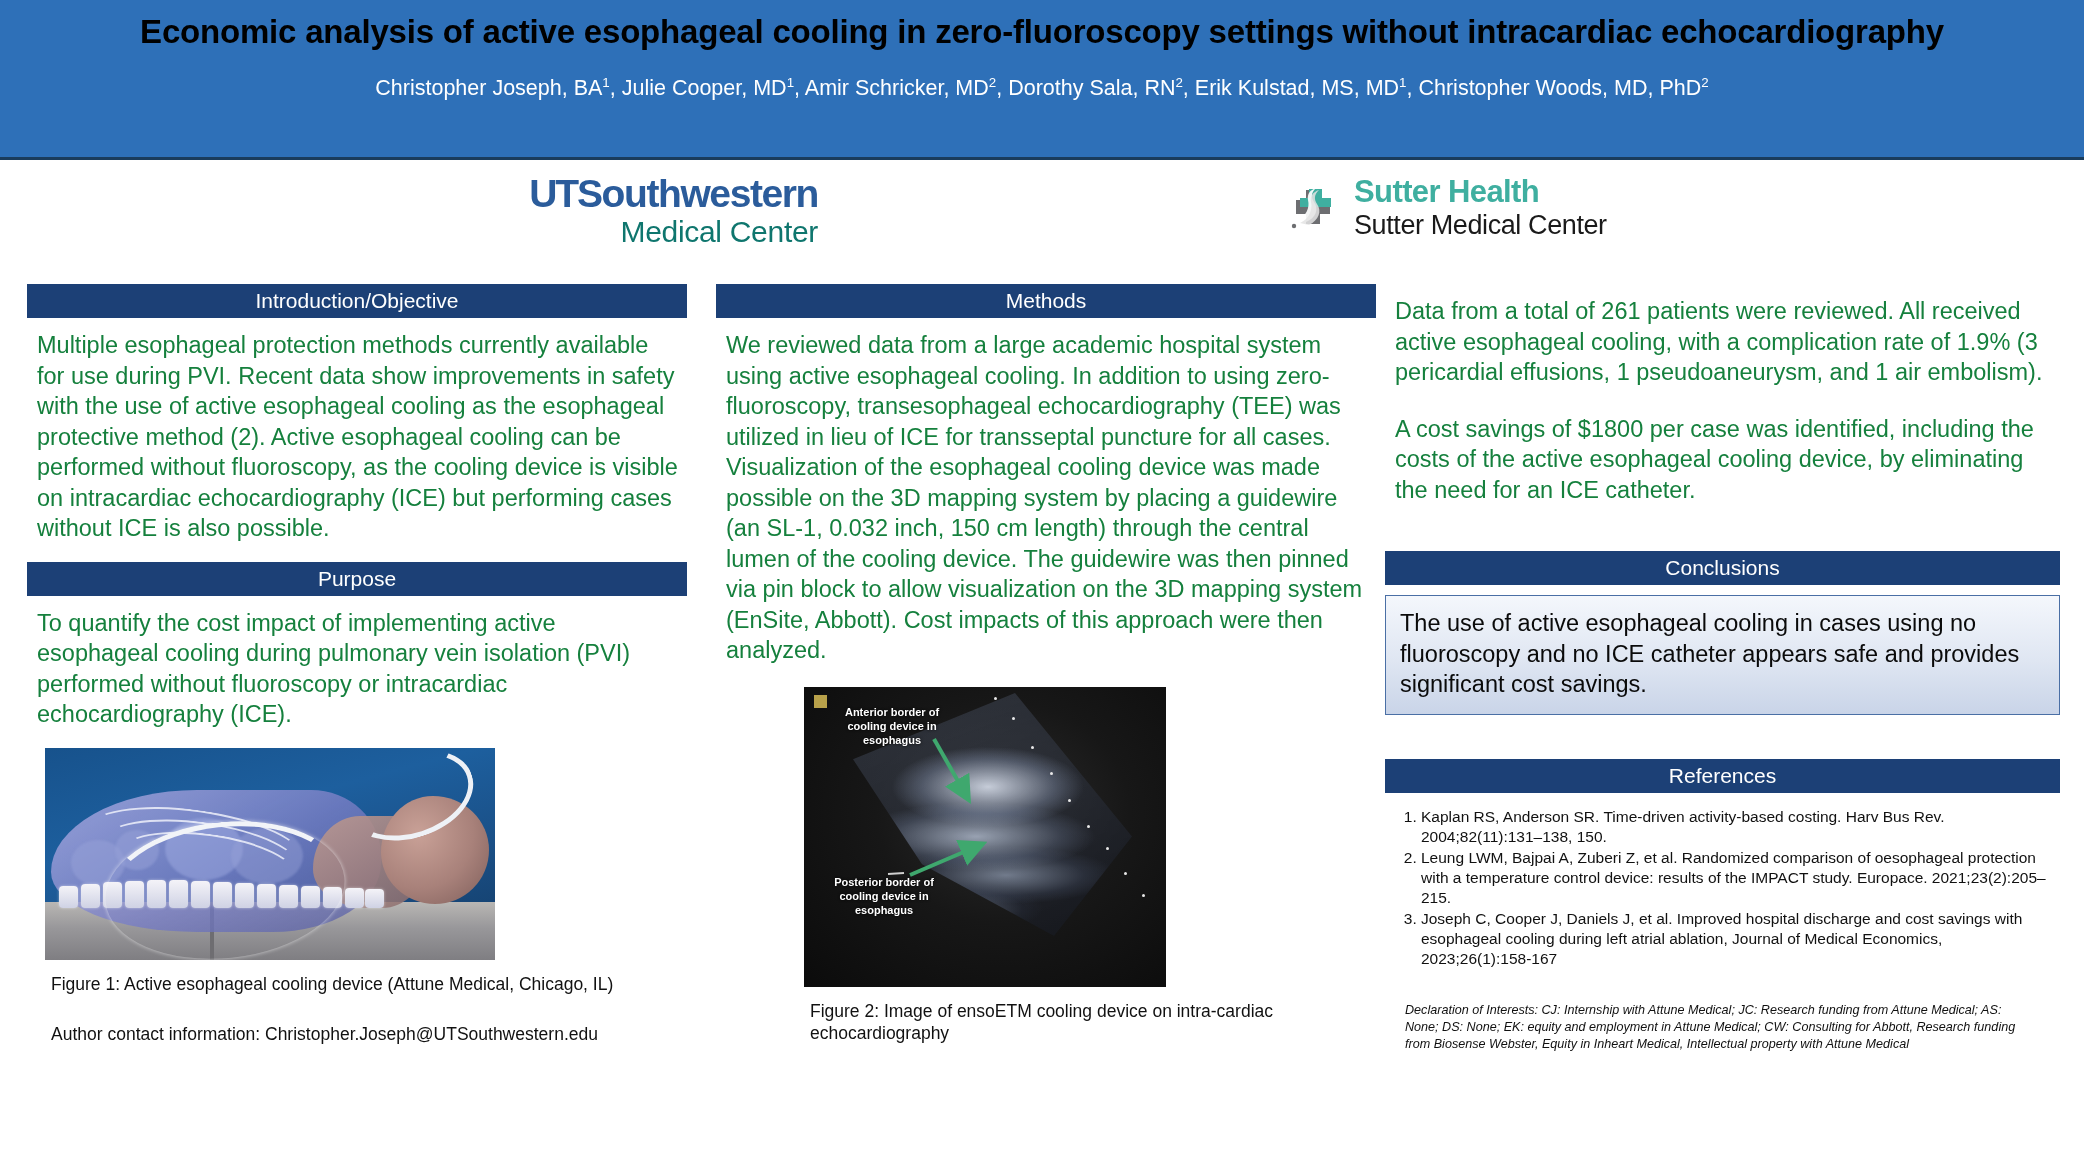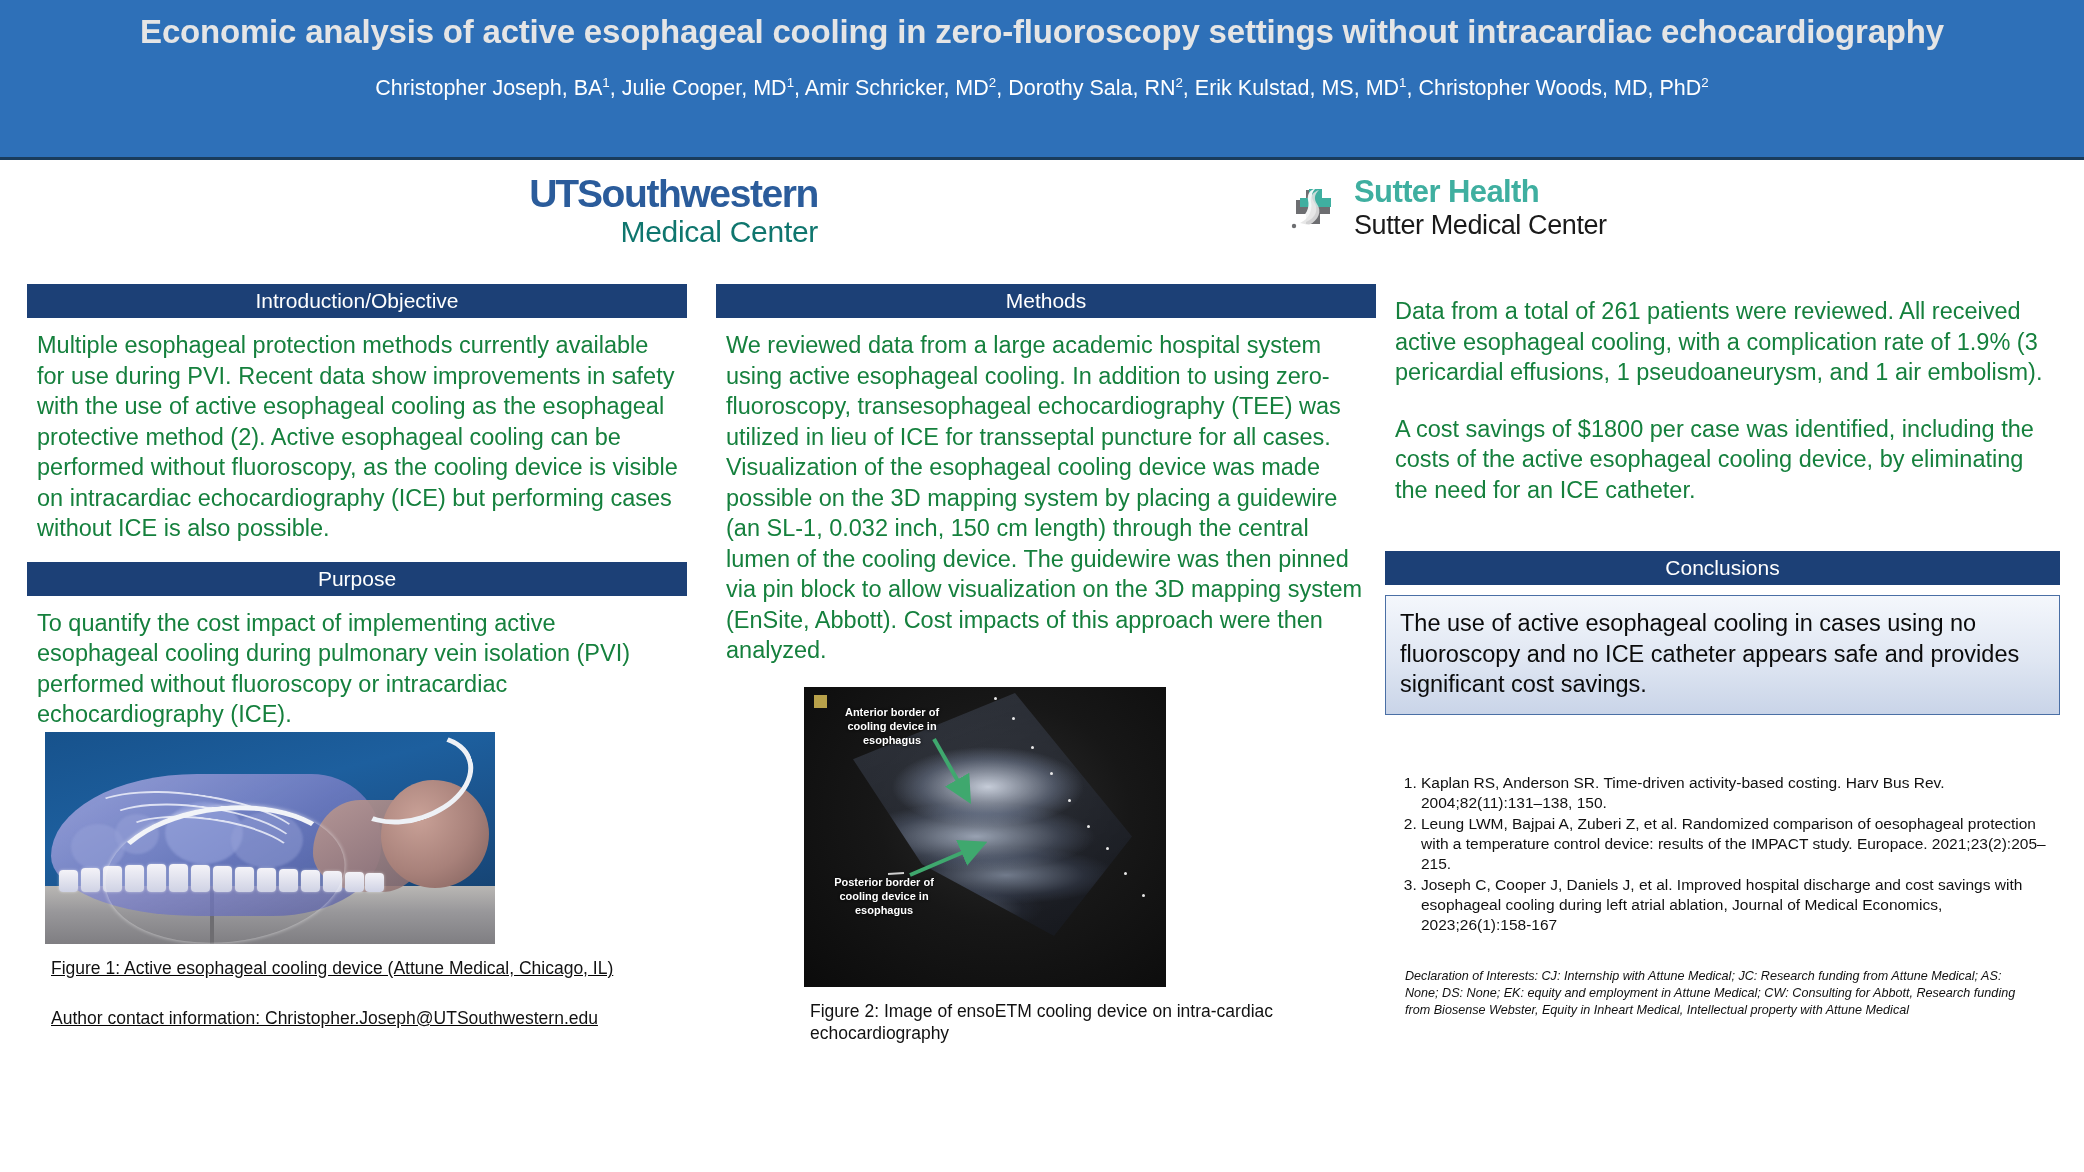--- a/index.html
+++ b/index.html
@@ -24,21 +24,21 @@
     position: absolute;
     left: 0; top: 0;
     width: 2084px;
     height: 160px;
     background: #2E70B8;
     border-bottom: 3px solid #1a3c5c;
     padding: 14px 18px 0 18px;
     text-align: center;
   }
   .banner-title {
-    color: #e5e5e5;
+    color: #000000;
     font-size: 33px;
     font-weight: bold;
     line-height: 1.12;
     letter-spacing: -0.2px;
     white-space: nowrap;
   }
   .banner-authors {
     color: #ffffff;
     font-size: 21.5px;
     line-height: 1.2;
@@ -123,21 +123,21 @@
 
   .body-text {
     font-size: 23.5px;
     line-height: 1.30;
     color: #15803d;
     padding: 12px 6px 0 10px;
   }
   .body-text p + p { margin-top: 26px; }
 
   
-  .fig1-wrap { margin-top: 2px; padding-left: 18px; text-decoration: underline; }
+  .fig1-wrap { margin-top: 18px; padding-left: 18px; }
   .fig1 {
     position: relative;
     width: 450px; height: 212px;
     overflow: hidden;
     background: linear-gradient(165deg,#17528c 0%,#1d5f9e 35%,#1a4f86 65%,#123a63 100%);
   }
   .fig1 .bed {
     position: absolute; left: 0; bottom: 0;
     width: 450px; height: 58px;
     background: linear-gradient(180deg,#b9b7b4 0%,#98979a 45%,#7f7e82 100%);
@@ -433,20 +433,21 @@
 
     <div style="height:46px;"></div>
 
     <div class="sec-header">Conclusions</div>
     <div class="concl-box">
       <span>The use of active esophageal cooling in cases using no fluoroscopy and no ICE catheter appears safe and provides significant cost savings.</span>
     </div>
 
     <div style="height:44px;"></div>
 
+    <div class="sec-header">References</div>
     <div class="refs">
       <ol>
         <li>Kaplan RS, Anderson SR. Time-driven activity-based costing. Harv Bus Rev. 2004;82(11):131–138, 150.</li>
         <li>Leung LWM, Bajpai A, Zuberi Z, et al. Randomized comparison of oesophageal protection with a temperature control device: results of the IMPACT study. Europace. 2021;23(2):205–215.</li>
         <li>Joseph C, Cooper J, Daniels J, et al. Improved hospital discharge and cost savings with esophageal cooling during left atrial ablation, Journal of Medical Economics, 2023;26(1):158-167</li>
       </ol>
     </div>
 
     <div class="decl">Declaration of Interests: CJ: Internship with Attune Medical; JC: Research funding from Attune Medical; AS: None; DS: None; EK: equity and employment in Attune Medical; CW: Consulting for Abbott, Research funding from Biosense Webster, Equity in Inheart Medical, Intellectual property with Attune Medical</div>
   </div>

